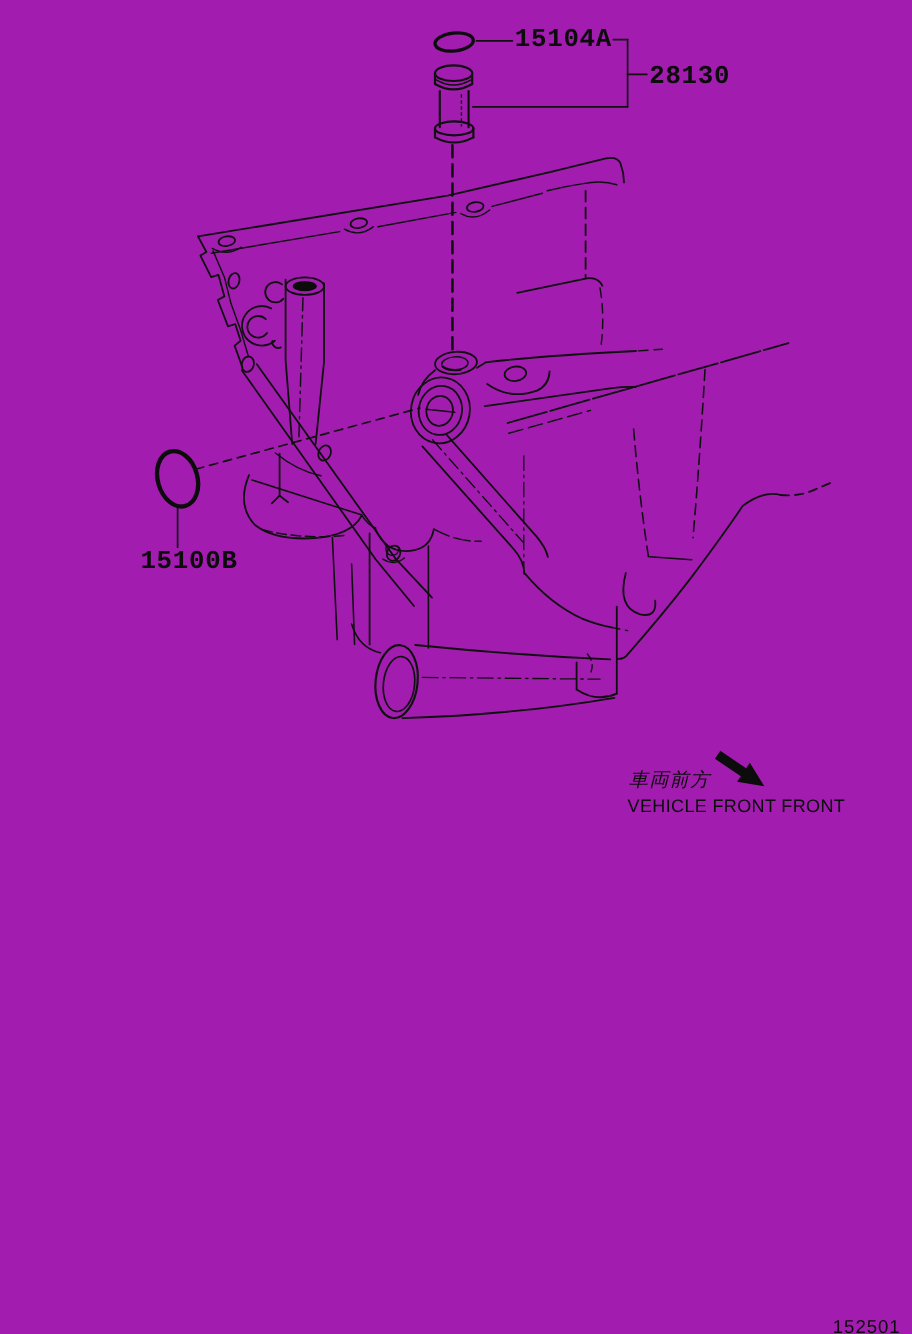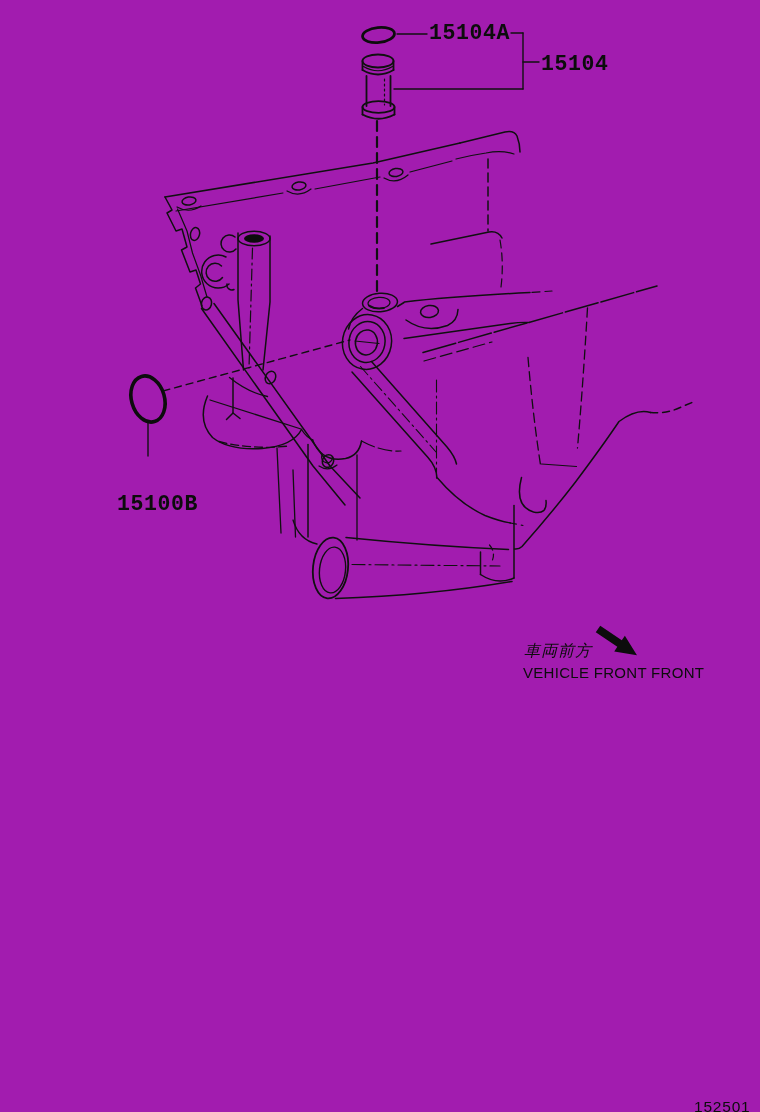--- a/index.html
+++ b/index.html
@@ -183,22 +183,22 @@
       <path d="M541.5 464 L576.5 466.5" stroke-width="1.2"></path>
     </g>
 
     <g transform="translate(598 629) rotate(34)">
       <path d="M0 -4 H26 V-9.5 L47 0 L26 9.5 V4 H0 Z" fill="#0c0c0c" stroke="none"></path>
     </g>
   </svg>
 
   <div class="lbl" style="left:429px;top:23px;">15104A</div>
 
-  <div class="lbl" style="left:541px;top:54px;">15104</div>
-
-  <div class="lbl" style="left:117px;top:458px;margin-top:36px;">15100B</div>
+  <div class="lbl" style="left:541px;top:54px;">28130</div>
+
+  <div class="lbl" style="left:117px;top:458px;">15100B</div>
 
   <div class="note-jp">車両前方</div>
 
   <div class="note-en">VEHICLE FRONT FRONT</div>
 
   <div class="figcode">152501</div>
 </div>
 
 </body></html>

